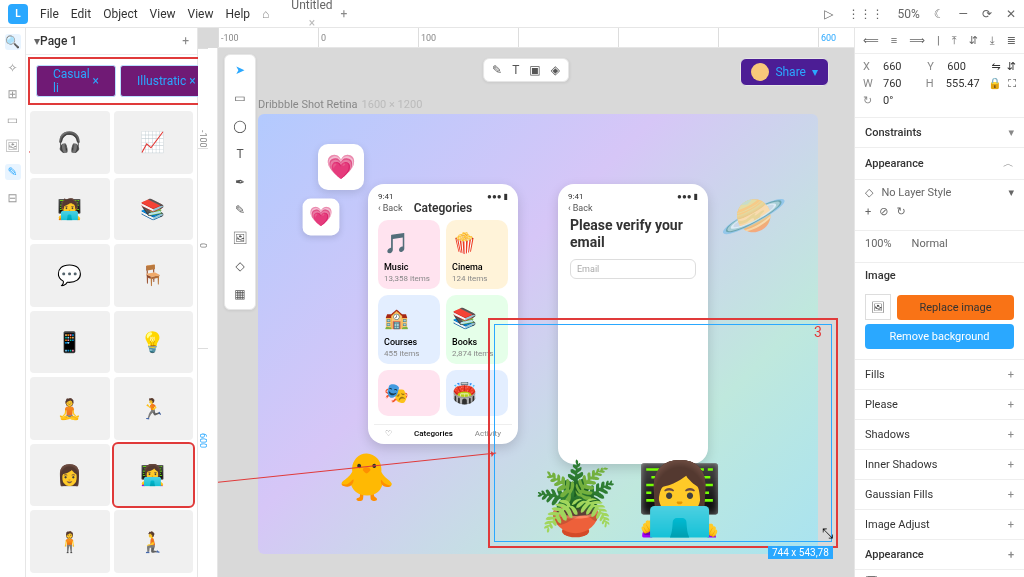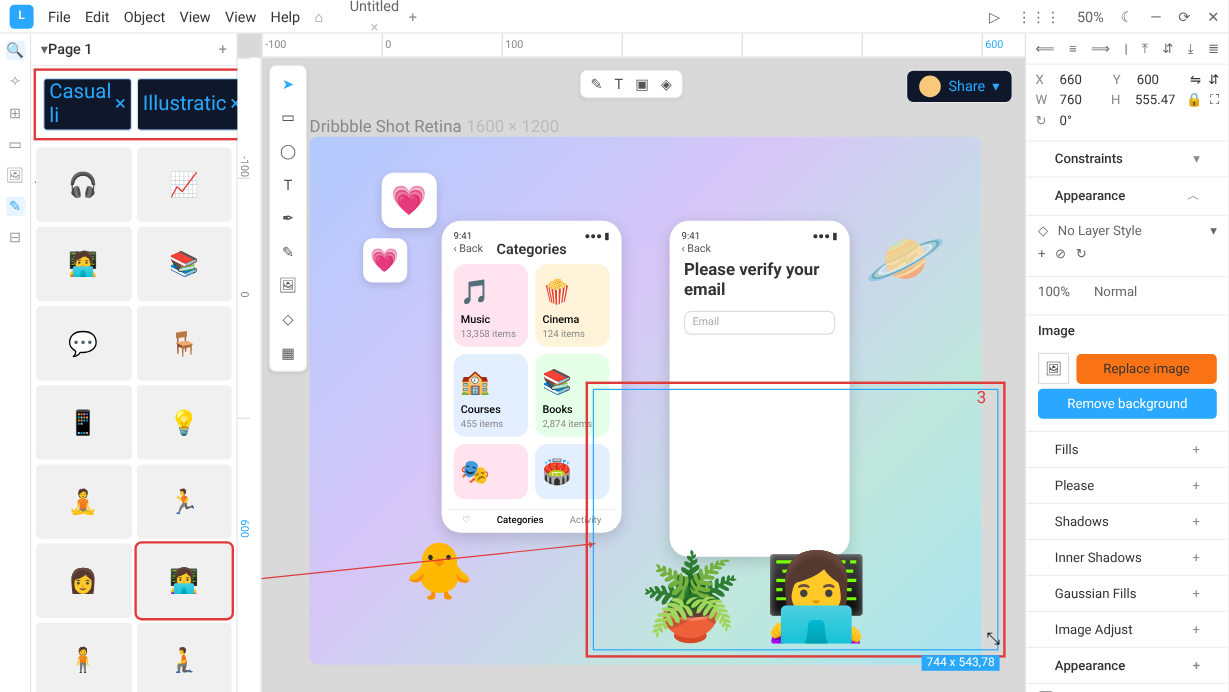--- a/index.html
+++ b/index.html
@@ -22,21 +22,21 @@
   
   .far-left { width:26px; background:#fff; border-right:1px solid #e6e6e6; display:flex; flex-direction:column; align-items:center; padding-top:6px; gap:10px; color:#999;}
   .far-left span { width:16px; height:16px; display:flex; align-items:center; justify-content:center; border-radius:3px; }
   .far-left span.active { background:#e8f4ff; color:#2aa8ff; }
 
   
   .assets { width:172px; background:#fff; border-right:1px solid #e6e6e6; display:flex; flex-direction:column; }
   .assets-head { display:flex; align-items:center; justify-content:space-between; padding:6px 8px; border-bottom:1px solid #eee;}
   .assets-head .title { font-weight:500; }
   .chips { display:flex; gap:4px; padding:6px 6px; border:2px solid #e03a3a; margin:2px; }
-  .chip { background:#0f172a; color:#2aa8ff; border:1px solid #b9e0ff; border-radius:3px; padding:1px 4px; font-size:17px; display:flex; align-items:center; gap:3px; }
+  .chip { background:#701a75; color:#2aa8ff; border:1px solid #b9e0ff; border-radius:3px; padding:1px 16px; font-size:12px; display:flex; align-items:center; gap:3px; }
   .chip .x { color:#2aa8ff; }
   .callout-2 { color:#e03a3a; font-size:14px; padding:0 4px; align-self:center;}
   .callout-1 { position:absolute; color:#e03a3a; font-size:14px; left:2px; top:120px;}
   .asset-grid { flex:1; overflow:hidden; padding:4px; display:grid; grid-template-columns:1fr 1fr; gap:4px; position:relative;}
   .asset-thumb { background:#f0f0f0; border-radius:4px; min-height:62px; display:flex; align-items:center; justify-content:center; font-size:20px;}
   .asset-thumb.sel { outline:2px solid #e03a3a; }
 
   
   .canvas-wrap { flex:1; display:flex; position:relative; background:#d9d9d9; }
   .ruler-h { position:absolute; top:0; left:20px; right:0; height:20px; background:#fff; border-bottom:1px solid #e6e6e6; display:flex; align-items:center; font-size:9px; color:#888; overflow:hidden;}
@@ -45,25 +45,25 @@
   .ruler-v { position:absolute; top:20px; left:0; bottom:0; width:20px; background:#fff; border-right:1px solid #e6e6e6; font-size:9px; color:#888;}
   .ruler-v .tick { height:100px; writing-mode:vertical-rl; text-align:right; padding-top:2px; border-top:1px solid #ddd;}
   .ruler-v .tick.hl { color:#2aa8ff; }
 
   .tool-col { position:absolute; top:26px; left:26px; background:#fff; border:1px solid #e6e6e6; border-radius:6px; padding:4px; display:flex; flex-direction:column; gap:6px; box-shadow:0 1px 3px rgba(0,0,0,.08); z-index:3;}
   .tool-col span { width:22px; height:22px; display:flex; align-items:center; justify-content:center; color:#555; border-radius:4px; cursor:pointer;}
   .tool-col span.active { color:#2aa8ff; }
 
   .floating-bar { position:absolute; top:30px; left:50%; transform:translateX(-50%); background:#fff; border:1px solid #e6e6e6; border-radius:6px; padding:4px 8px; display:flex; gap:10px; box-shadow:0 1px 3px rgba(0,0,0,.08); z-index:3; color:#555;}
   .floating-bar span { cursor:pointer; }
-  .share-pill { position:absolute; top:30px; right:10px; background:#0f172a; border:1px solid #e6e6e6; border-radius:6px; padding:4px 10px; display:flex; align-items:center; gap:6px; color:#2aa8ff; z-index:3;}
+  .share-pill { position:absolute; top:30px; right:25px; background:#4c1d95; border:1px solid #e6e6e6; border-radius:6px; padding:4px 10px; display:flex; align-items:center; gap:6px; color:#2aa8ff; z-index:3;}
   .avatar { width:18px; height:18px; border-radius:50%; background:#f8c97a;}
 
   .stage { position:absolute; top:20px; left:20px; right:0; bottom:0; overflow:hidden;}
-  .frame-label { position:absolute; top:50px; left:40px; font-size:14px; color:#888;}
+  .frame-label { position:absolute; top:50px; left:40px; font-size:11px; color:#888;}
   .frame-label .dims { color:#bbb; margin-left:4px;}
   .artboard { position:absolute; top:66px; left:40px; width:560px; height:440px; border-radius:6px;
     background:linear-gradient(135deg,#b3cafe 0%, #d6c6f7 40%, #bfe8dd 75%, #a9e3f0 100%); }
 
   .phone { position:absolute; width:150px; background:#fff; border-radius:16px; padding:8px 6px 6px; box-shadow:0 4px 12px rgba(0,0,0,.15); font-size:9px;}
   .phone .status { display:flex; justify-content:space-between; color:#333; font-size:8px; padding:0 4px;}
   .phone .back { color:#555; padding:2px 4px; display:flex; align-items:center; gap:2px;}
   .phone h4 { font-size:12px; font-weight:600; margin:2px 4px 1px;}
   .phone h3 { font-size:14px; font-weight:700; margin:2px 6px 8px; line-height:1.2;}
   .phone .cat-grid { display:grid; grid-template-columns:1fr 1fr; gap:6px; padding:4px;}
@@ -86,21 +86,21 @@
   .heart-tile{position:absolute;width:46px;height:46px;background:#fff;border-radius:10px;display:flex;align-items:center;justify-content:center;font-size:24px;box-shadow:0 3px 8px rgba(0,0,0,.12);}
 
   
   .inspector { width:170px; background:#fff; border-left:1px solid #e6e6e6; display:flex; flex-direction:column; font-size:11px; color:#333; overflow:hidden;}
   .align-row { display:flex; justify-content:space-between; padding:6px 8px; border-bottom:1px solid #eee; color:#666;}
   .align-row span { cursor:pointer; }
   .props { padding:6px 8px; border-bottom:1px solid #eee;}
   .prow { display:flex; align-items:center; gap:6px; margin-bottom:4px;}
   .prow label { color:#888; width:14px;}
   .prow .val { flex:1;}
-  .insp-section { padding:8px 24px; border-bottom:1px solid #eee; display:flex; justify-content:space-between; align-items:center;}
+  .insp-section { padding:8px 10px; border-bottom:1px solid #eee; display:flex; justify-content:space-between; align-items:center;}
   .insp-section.hdr { font-weight:500;}
   .insp-block { padding:6px 10px; border-bottom:1px solid #eee;}
   .insp-block .row { display:flex; gap:8px; align-items:center; margin-bottom:6px; color:#666;}
   .btn-wide { display:block; text-align:center; padding:6px; border-radius:4px; margin:4px 0; cursor:pointer;}
   .btn-grey { background:#f97316; color:#333;}
   .btn-blue { background:#2aa8ff; color:#fff;}
   .plus { color:#888; cursor:pointer;}
   .chev { color:#888; }
 </style>
 </head>

